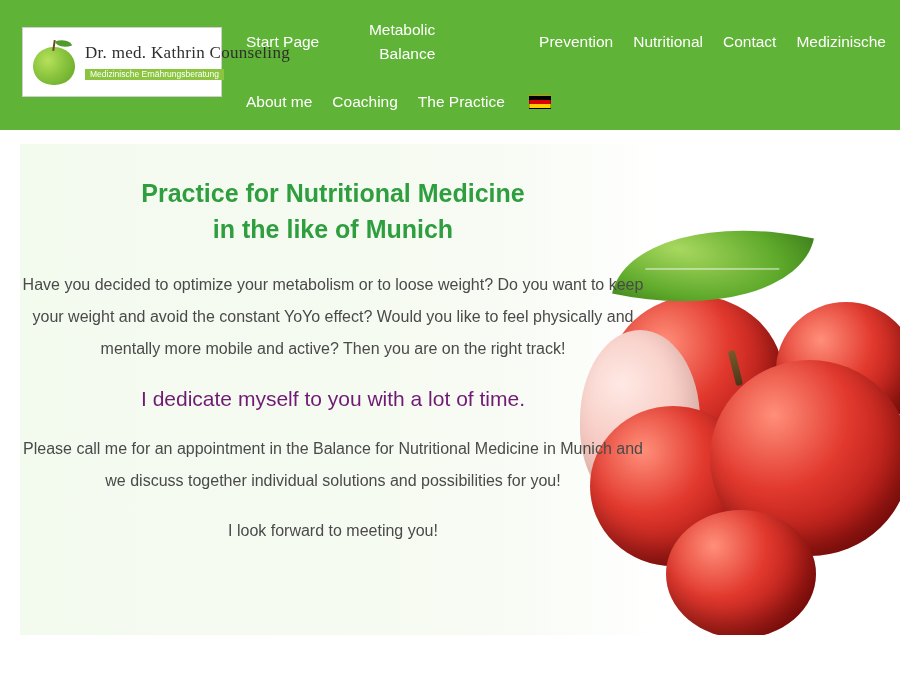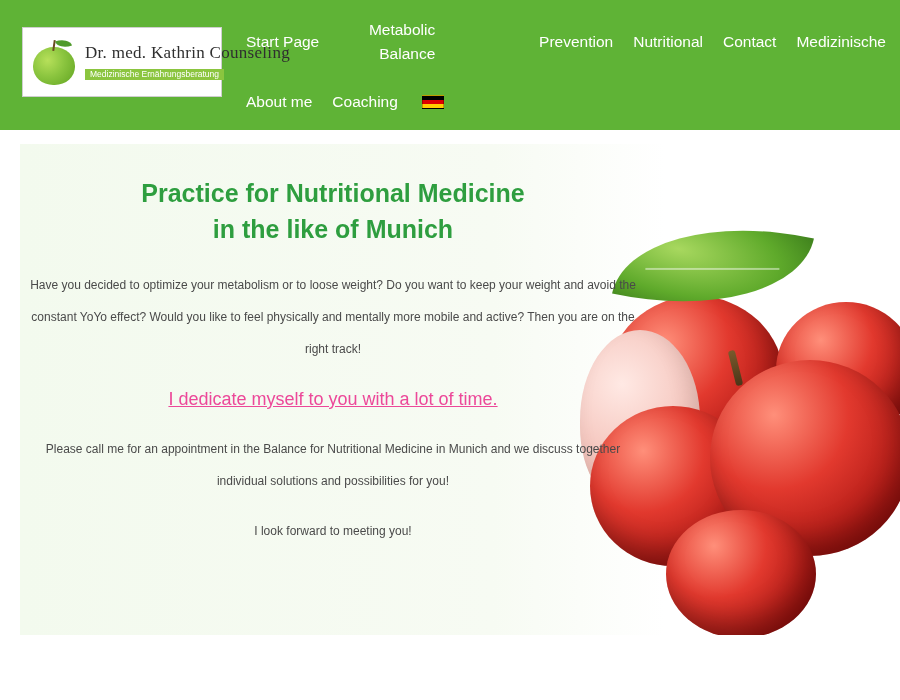--- a/index.html
+++ b/index.html
@@ -222,30 +222,29 @@
   }
   .hero-title {
     color: #2e9e3f;
     font-size: 25px;
     font-weight: bold;
     line-height: 1.42;
     margin: 0 0 22px 0;
   }
   .hero-p {
     color: #4a4a4a;
-    font-size: 12px;
+    font-size: 16px;
     line-height: 32px;
     margin: 0 0 18px 0;
   }
   .hero-highlight {
-    color: #ec4899;
-    font-size: 18px;
+    color: #701a75;
+    font-size: 21px;
     line-height: 32px;
     margin: 0 0 18px 0;
-    text-decoration: underline;
   }
   .hero-p.last { margin-bottom: 12px; }
 
   
   .footer {
     width: 900px;
     height: 65px;
     background: #ffffff;
   }
 </style>
@@ -272,20 +271,21 @@
       <div class="nav-item two-line">Metabolic Balance</div>
       <div class="nav-spacer"></div>
       <div class="nav-item">Prevention</div>
       <div class="nav-item">Nutritional</div>
       <div class="nav-item">Contact</div>
       <div class="nav-item">Medizinische</div>
     </div>
     <div class="nav-row nav-row-2">
       <div class="nav-item">About me</div>
       <div class="nav-item">Coaching</div>
+      <div class="nav-item">The Practice</div>
       <div class="flag"></div>
     </div>
   </div>
 </div>
 
 <div class="hero">
   <div class="hero-bg"></div>
   <div class="hero-tint"></div>
 
   <div class="apples">

